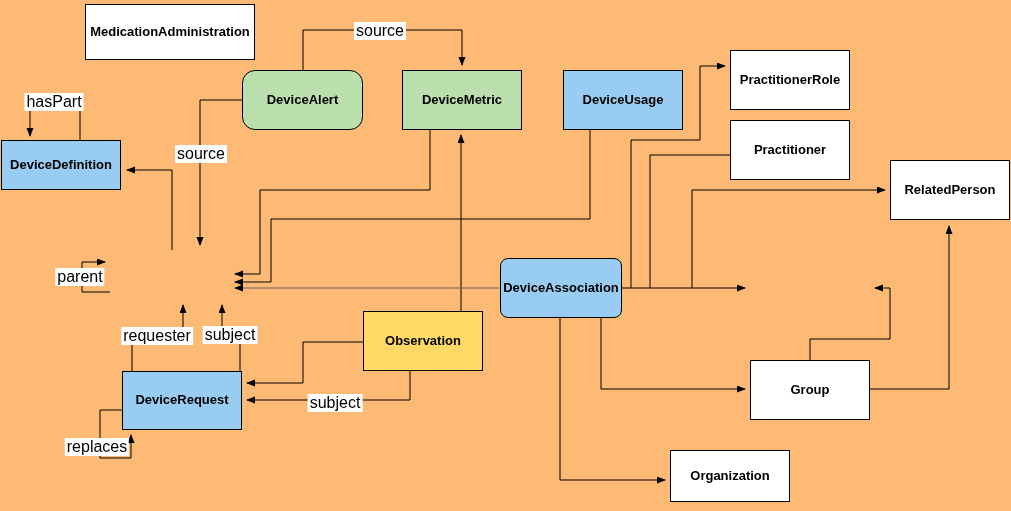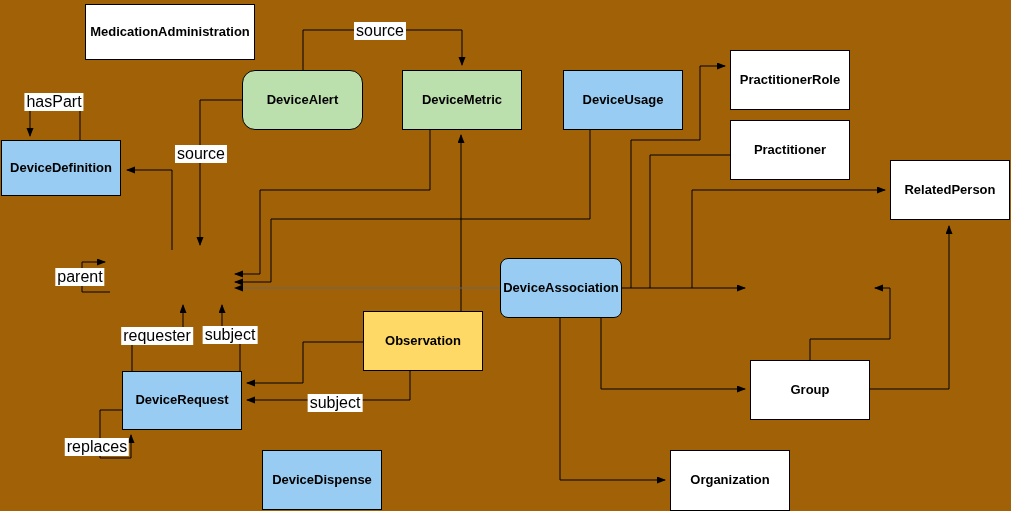--- a/index.html
+++ b/index.html
@@ -1,17 +1,17 @@
 <!DOCTYPE html>
 <html><head>
 <meta charset="utf-8">
 <style>
   html,body{margin:0;padding:0;background:#fff;}
   .canvas{
-    position:relative;width:1011px;height:511px;background:#a16207;
+    position:relative;width:1011px;height:511px;background:#fdba74;
     font-family:"Liberation Sans",sans-serif;overflow:hidden;
   }
   svg.edges{position:absolute;left:0;top:0;width:1011px;height:511px;}
   .node{
     position:absolute;display:flex;align-items:center;justify-content:center;
     border:1px solid #000000;box-sizing:border-box;
     font-weight:bold;font-size:13px;color:#000;text-align:center;
     line-height:1.1;
   }
   .node.blue{background:#99ccf2;}
@@ -92,42 +92,39 @@
   </div>
   <div class="node blue" style="left:563px;top:70px;width:120px;height:60px;">
     <span>DeviceUsage</span>
   </div>
   <div class="node white" style="left:730px;top:50px;width:120px;height:60px;">
     <span>PractitionerRole</span>
   </div>
   <div class="node white" style="left:730px;top:120px;width:120px;height:60px;">
     <span>Practitioner</span>
   </div>
-  <div class="node blue" style="left:1px;top:140px;width:120px;height:56px;">
+  <div class="node blue" style="left:1px;top:140px;width:120px;height:50px;">
     <span>DeviceDefinition</span>
   </div>
   <div class="node white" style="left:890px;top:160px;width:120px;height:60px;">
     <span>RelatedPerson</span>
   </div>
   <div class="node blue" style="left:500px;top:258px;width:122px;height:60px;border-radius:8px;">
     <span>DeviceAssociation</span>
   </div>
   <div class="node yellow" style="left:363px;top:311px;width:120px;height:60px;">
     <span>Observation</span>
   </div>
   <div class="node blue" style="left:122px;top:371px;width:120px;height:59px;">
     <span>DeviceRequest</span>
   </div>
   <div class="node white" style="left:750px;top:360px;width:120px;height:60px;">
     <span>Group</span>
   </div>
-  <div class="node blue" style="left:262px;top:450px;width:120px;height:60px;">
-    <span>DeviceDispense</span>
-  </div>
-  <div class="node white" style="left:670px;top:450px;width:120px;height:61px;">
+  <div class="node white" style="left:670px;top:450px;width:120px;height:52px;">
     <span>Organization</span>
   </div>
 
   <span class="edge-label" style="left:54px;top:102px;">hasPart</span>
   <span class="edge-label" style="left:201px;top:154px;">source</span>
   <span class="edge-label" style="left:380px;top:31px;">source</span>
   <span class="edge-label" style="left:80px;top:277px;">parent</span>
   <span class="edge-label" style="left:157px;top:336px;">requester</span>
   <span class="edge-label" style="left:230px;top:335px;">subject</span>
   <span class="edge-label" style="left:335px;top:403px;">subject</span>

